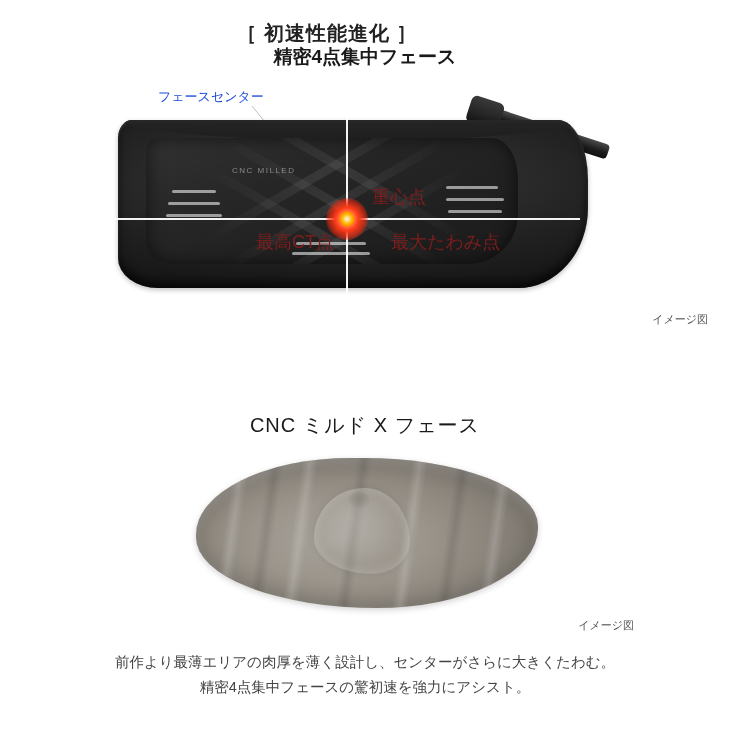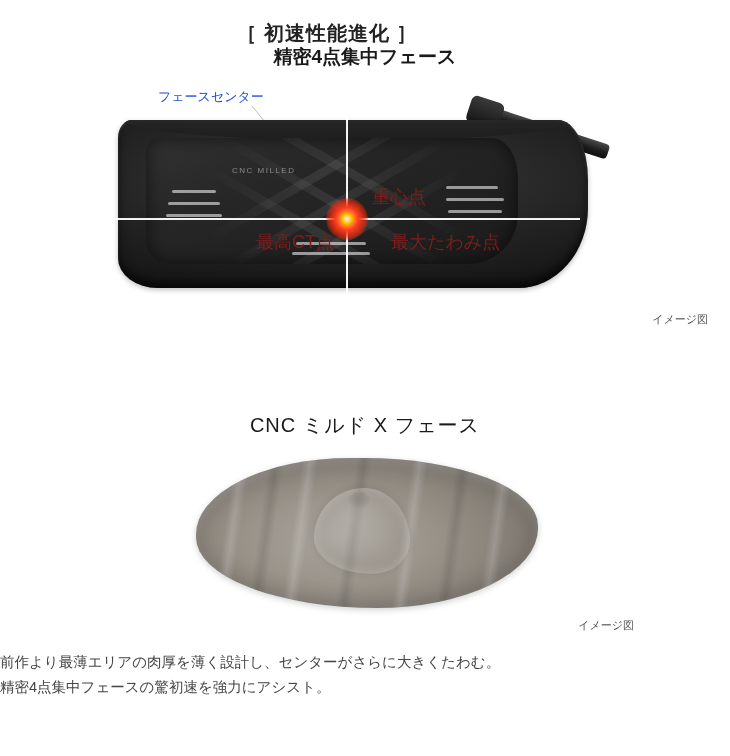--- a/index.html
+++ b/index.html
@@ -353,20 +353,21 @@
     font-size: 11px;
     color: #555555;
   }
 
   
   .para-2 {
     position: absolute;
     top: 650px;
     left: 0;
     width: 730px;
+    text-align: center;
     font-size: 14.5px;
     line-height: 1.75;
     color: #444444;
   }
   .para-2 .thin {
     font-size: 14.5px;
   }
 </style>
 </head>
 <body>

